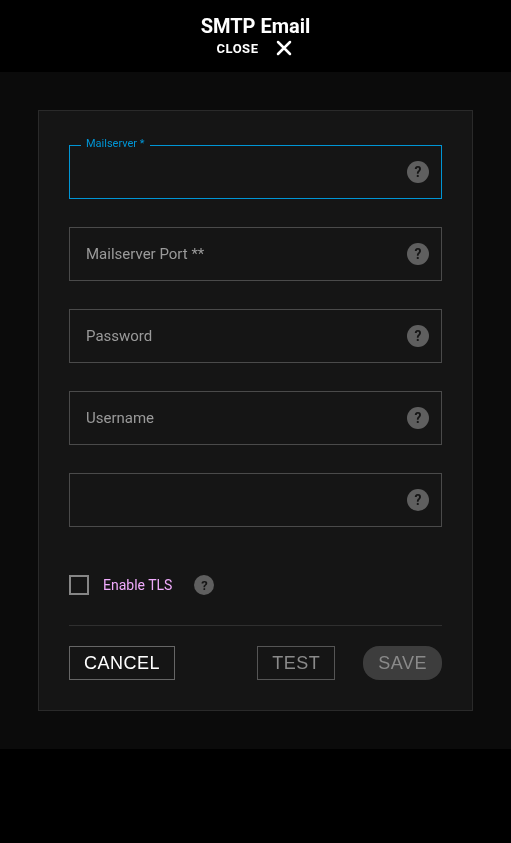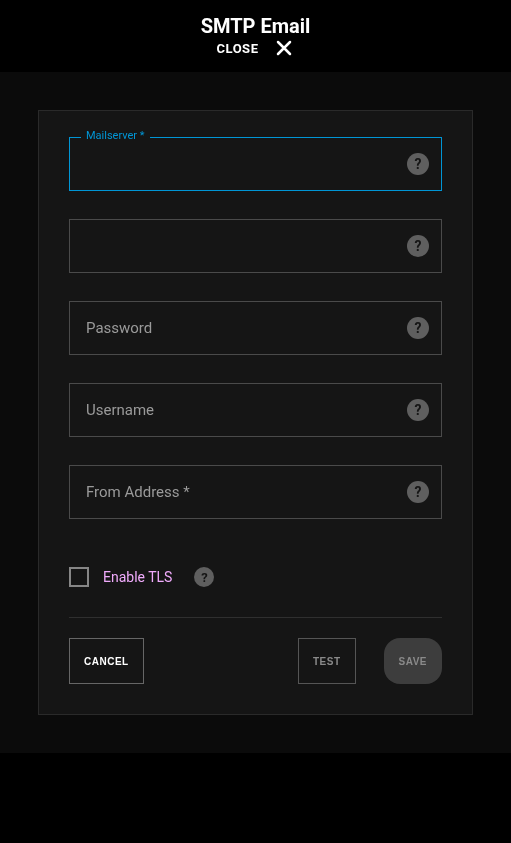--- a/index.html
+++ b/index.html
@@ -36,21 +36,21 @@
       letter-spacing: 0.5px;
     }
     .close-icon svg { display: block; }
     .content-area {
       background: #0b0b0b;
       padding: 38px;
     }
     .card {
       background: #151515;
       border: 1px solid #2a2a2a;
-      padding: 16px 30px 30px;
+      padding: 24px 30px 30px;
     }
     .field {
       position: relative;
       margin-top: 28px;
     }
     .field:first-child { margin-top: 10px; }
     .field-box {
       position: relative;
       height: 54px;
       border: 1px solid #4a4a4a;
@@ -128,24 +128,24 @@
       height: 1px;
       background: #2f2f2f;
       margin-bottom: 20px;
     }
     .actions {
       display: flex;
       justify-content: space-between;
       align-items: center;
     }
     .btn {
-      height: 46px;
+      height: 34px;
       padding: 0 14px;
-      font-size: 10px;
-      font-weight: 700;
+      font-size: 18px;
+      font-weight: 400;
       letter-spacing: 0.5px;
       border: 1px solid transparent;
       display: inline-flex;
       align-items: center;
       justify-content: center;
       cursor: pointer;
     }
     .btn-cancel {
       background: transparent;
       color: #fff;
@@ -195,41 +195,41 @@
     <div class="field">
       <div class="floating-label">Mailserver *</div>
       <div class="field-box focused">
         <input class="field-input" value="" style="">
         <div class="help-icon">?</div>
       </div>
     </div>
 
     <div class="field">
       <div class="field-box">
+        <span class="field-label">Mailserver Port **</span>
         <div class="help-icon">?</div>
       </div>
     </div>
 
     <div class="field">
       <div class="field-box">
         <span class="field-label">Password</span>
         <div class="help-icon">?</div>
       </div>
     </div>
 
     <div class="field">
       <div class="field-box">
         <span class="field-label">Username</span>
         <div class="help-icon">?</div>
       </div>
     </div>
 
     <div class="field">
       <div class="field-box">
-        <span class="field-label">From Address *</span>
         <div class="help-icon">?</div>
       </div>
     </div>
 
     <div class="checkbox-row">
       <div class="checkbox"></div>
       <span class="checkbox-label">Enable TLS</span>
       <div class="help-icon-inline">?</div>
     </div>
 

